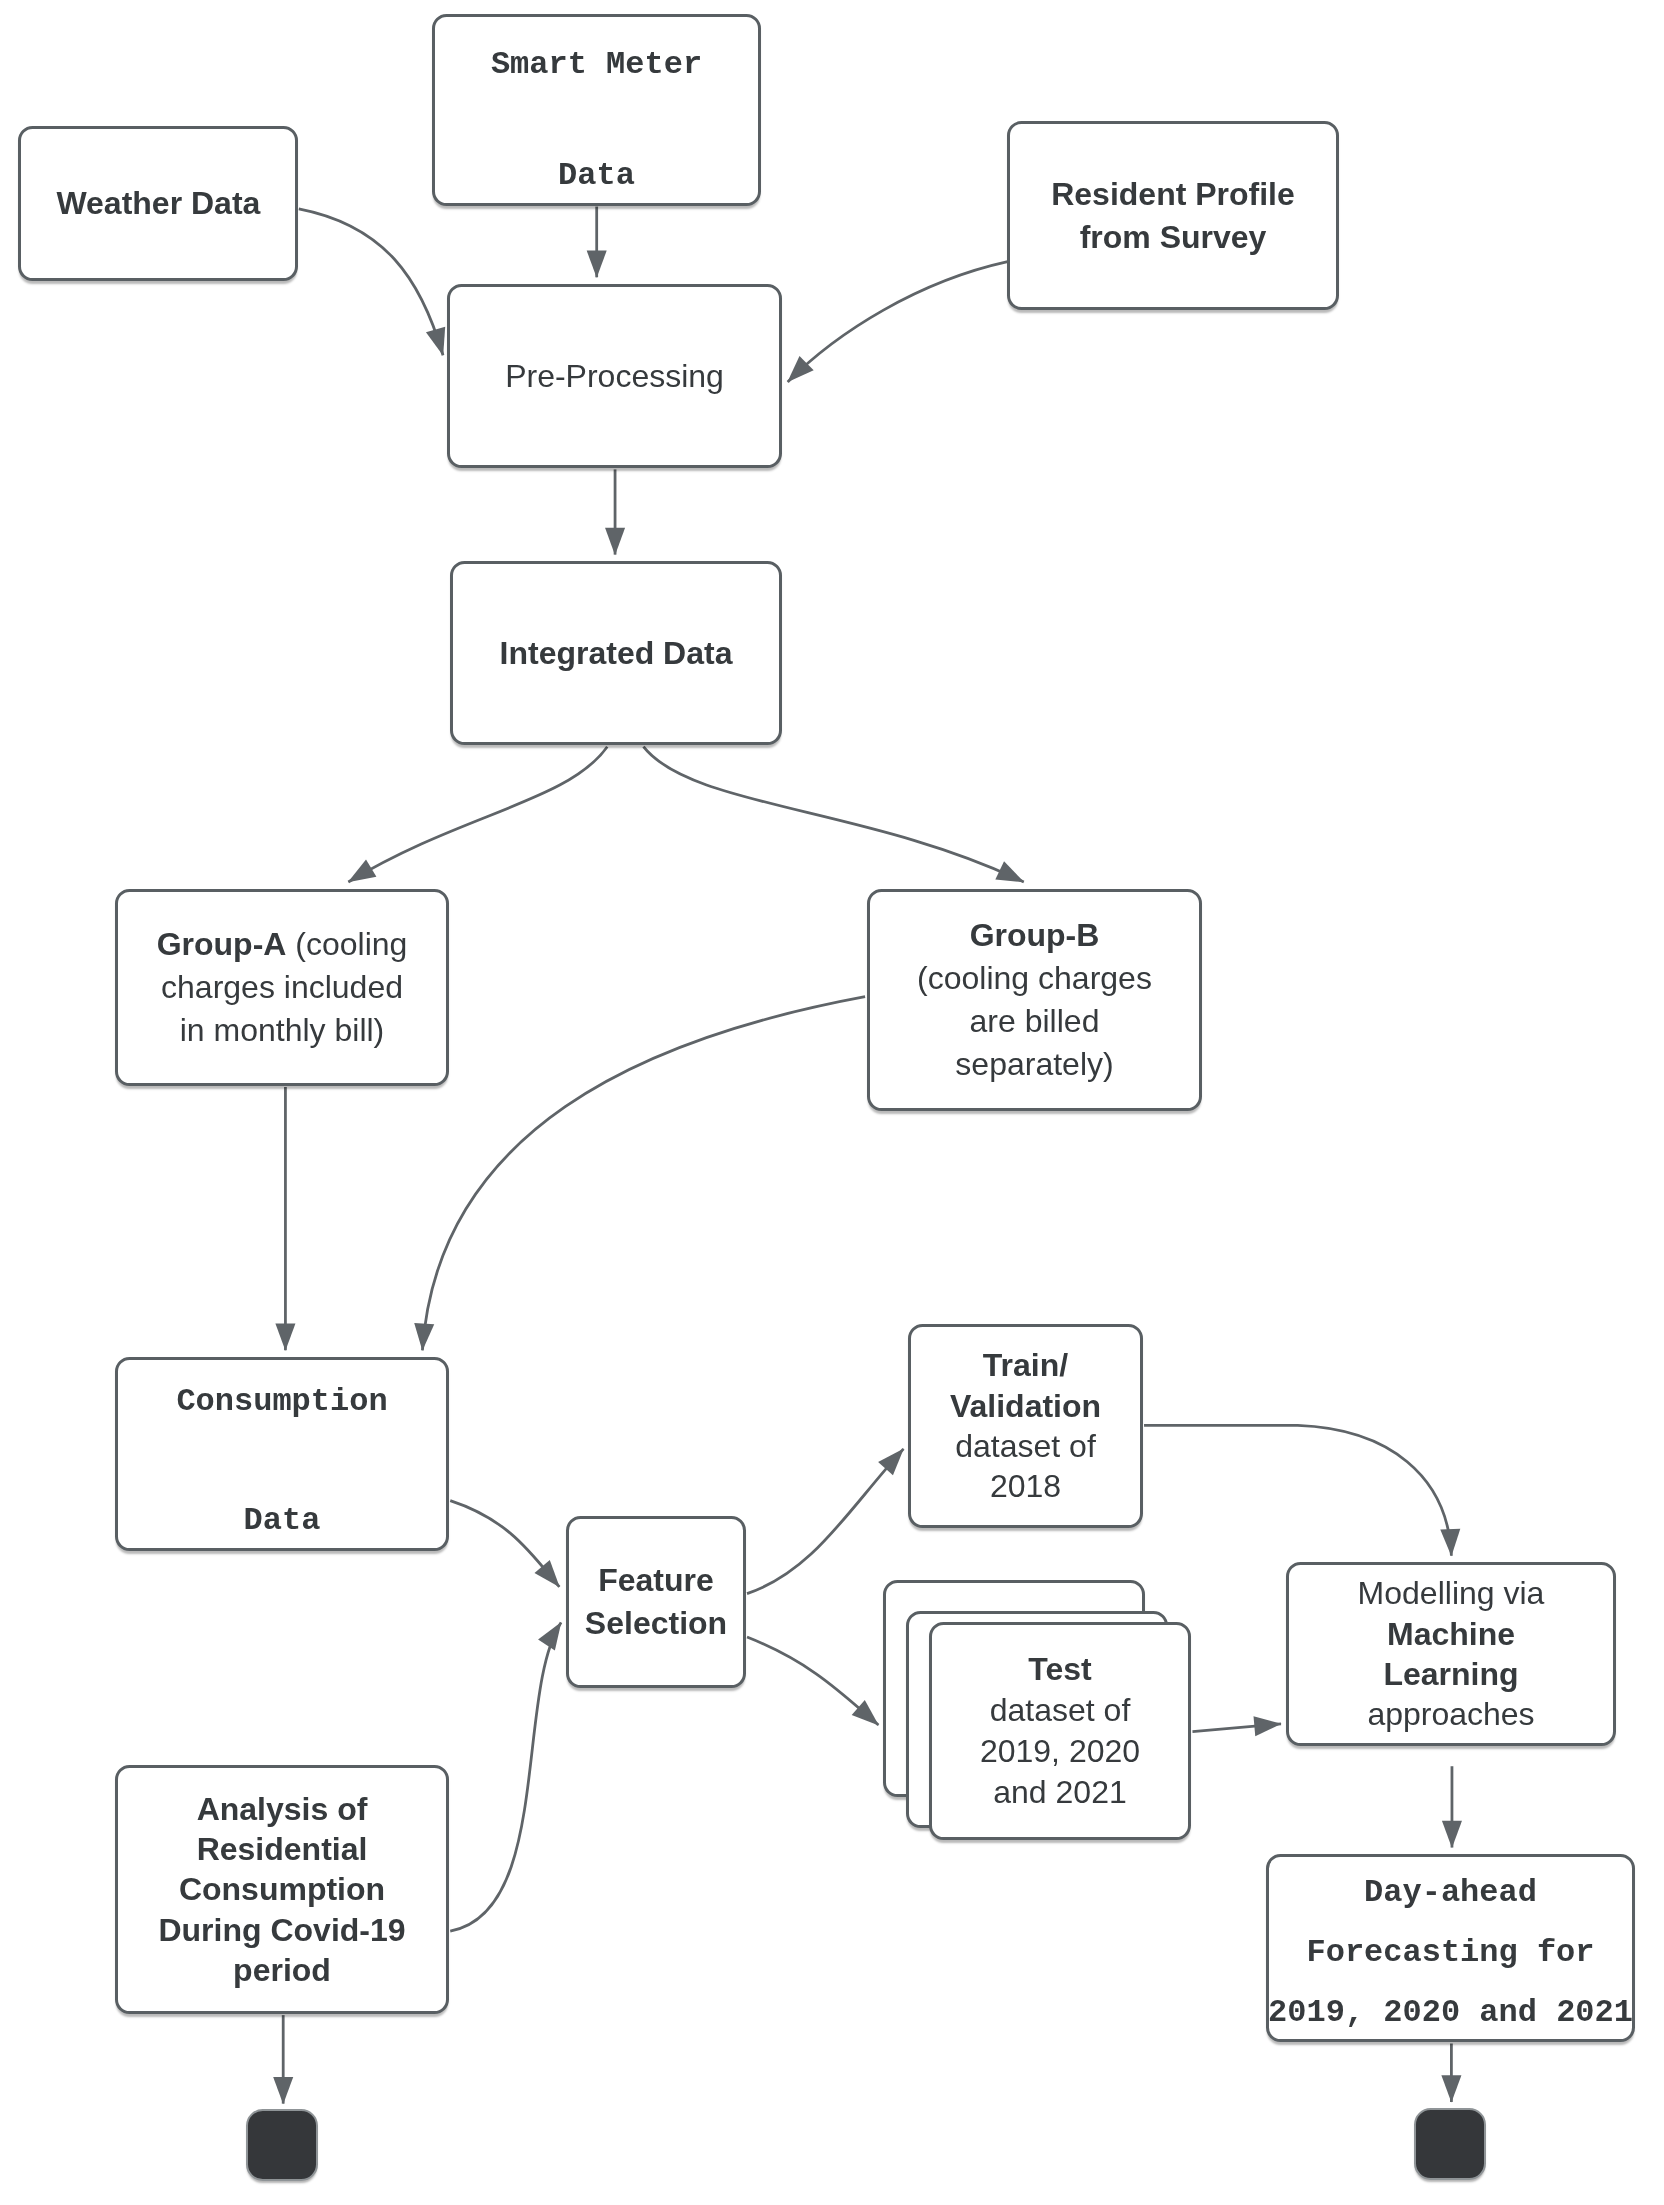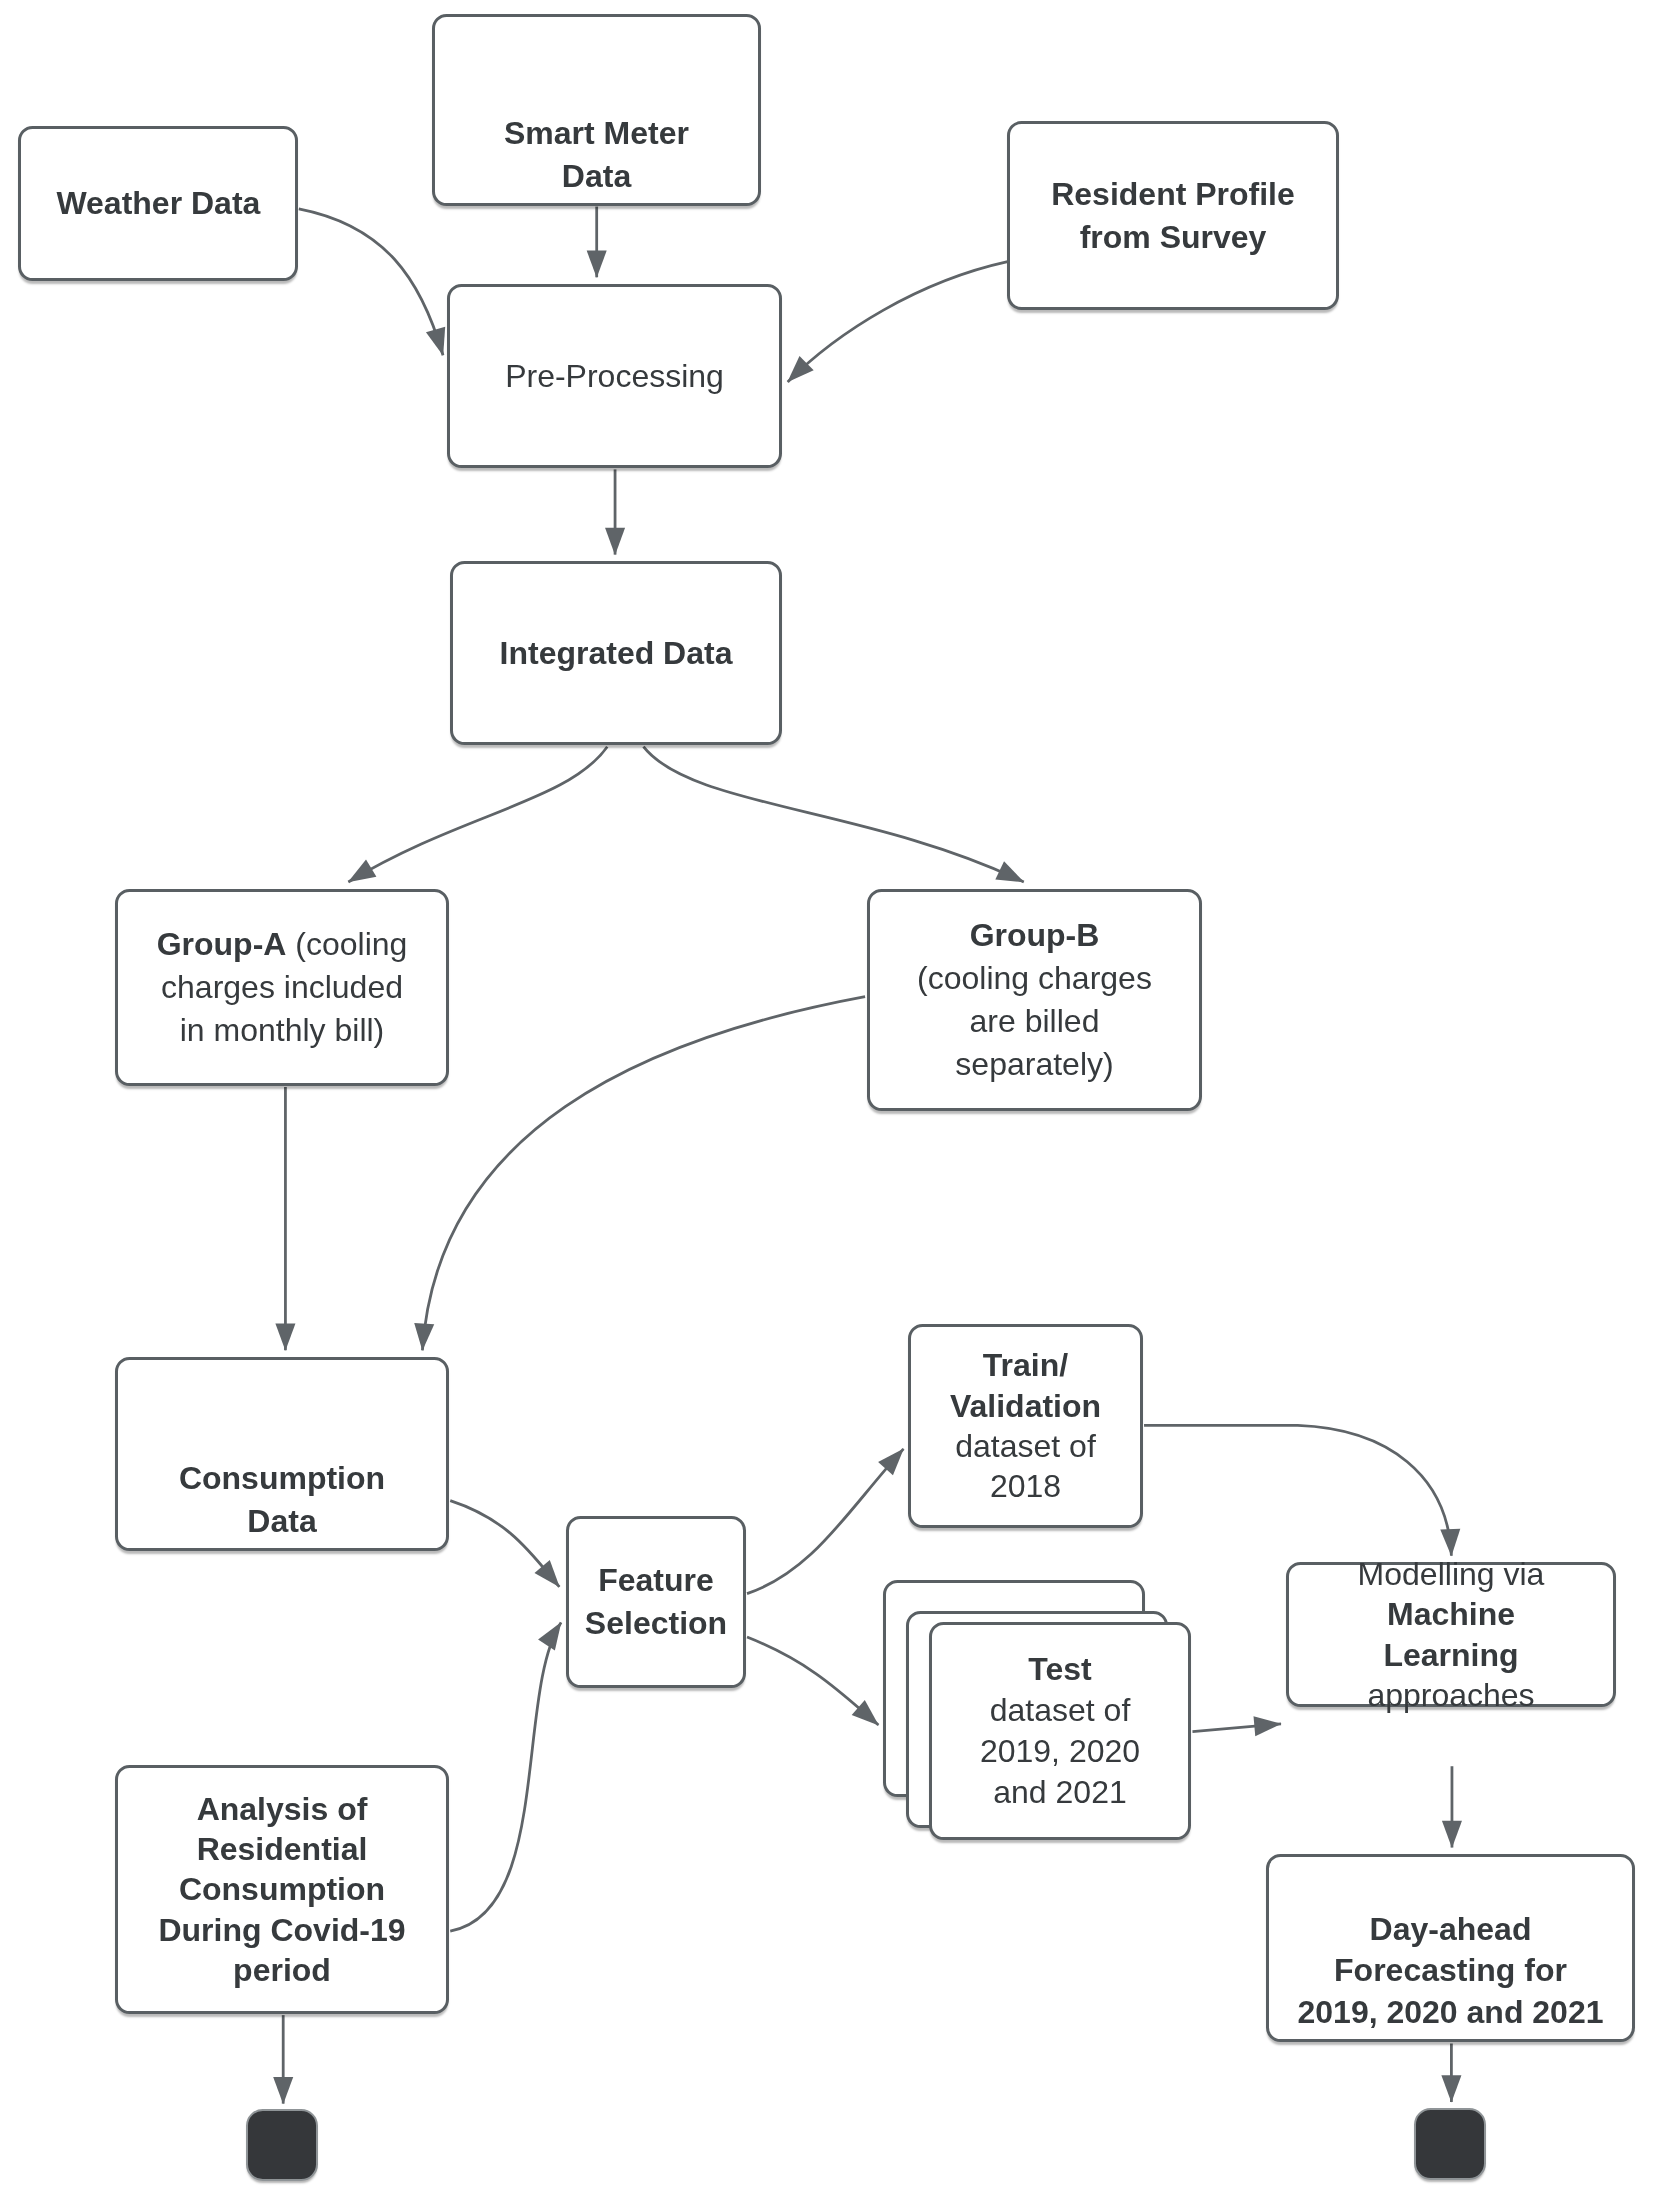--- a/index.html
+++ b/index.html
@@ -10,21 +10,21 @@
   .node{
     position:absolute;box-sizing:border-box;background:#ffffff;
     border:3.3px solid #595f63;border-radius:14.5px;
     display:flex;flex-direction:column;align-items:center;justify-content:center;
     text-align:center;color:#363a3d;font-size:32px;line-height:1.34;
     box-shadow:0 3.3px 2.2px -1.1px rgba(0,0,0,.28);
     padding:5.6px 11px;
   }
   .node .line{display:block;white-space:nowrap;}
   .node .line.b, .node b{font-weight:700;}
-  .node.v-top{justify-content:flex-end;}
+  .node.v-top{justify-content:space-between;font-family:Liberation Mono, monospace;}
   .terminal{
     position:absolute;box-sizing:border-box;background:#35373a;
     border:2.2px solid #8f9497;border-radius:16.7px;
     box-shadow:0 2.8px 2.2px -1.1px rgba(0,0,0,.3);
   }
 </style>
 </head>
 <body>
 
 <div class="canvas">
@@ -110,21 +110,21 @@
 
   <div class="node" style="left:883px;top:1580px;width:262px;height:217px"></div>
   <div class="node" style="left:906px;top:1611px;width:262px;height:217px"></div>
   <div class="node" style="left:929px;top:1622px;width:262px;height:218px;padding:5.6px 4.5px;line-height:1.28">
     <div class="line b">Test</div>
     <div class="line">dataset of</div>
     <div class="line">2019, 2020</div>
     <div class="line">and 2021</div>
   </div>
 
-  <div class="node" style="left:1286px;top:1562px;width:330px;height:145px;line-height:1.26">
+  <div class="node" style="left:1286px;top:1562px;width:330px;height:184px;line-height:1.26">
     <div class="line">Modelling via</div>
     <div class="line b">Machine</div>
     <div class="line b">Learning</div>
     <div class="line">approaches</div>
   </div>
 
   <div class="node" style="left:115px;top:1765px;width:334px;height:249px;line-height:1.26">
     <div class="line b">Analysis of</div>
     <div class="line b">Residential</div>
     <div class="line b">Consumption</div>

